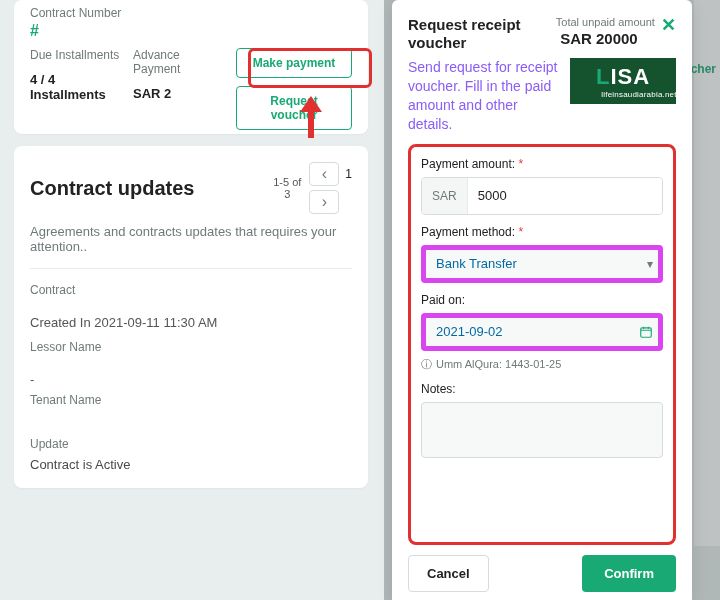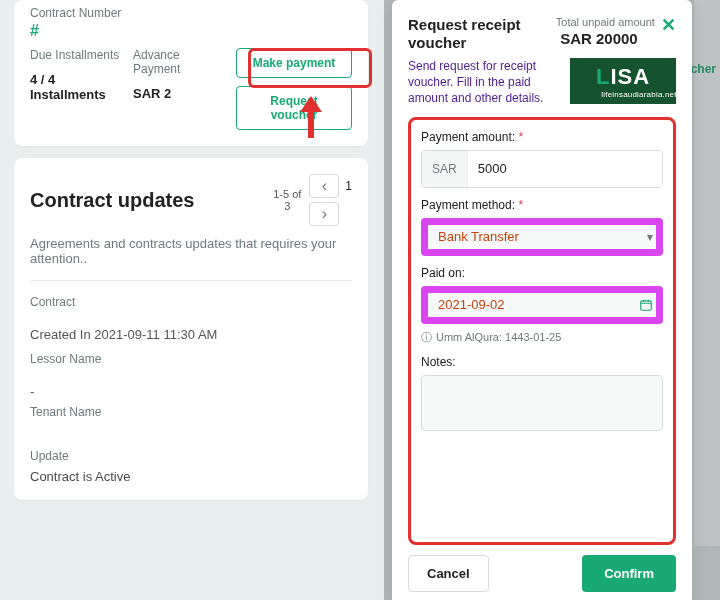--- a/index.html
+++ b/index.html
@@ -1,19 +1,19 @@
 <!DOCTYPE html>
 <html><head>
 <meta charset="utf-8">
 <style>
   * { box-sizing: border-box; margin: 0; padding: 0; }
   body { font-family: -apple-system, BlinkMacSystemFont, "Segoe UI", Arial, sans-serif; background: #e8eeee; width: 720px; height: 600px; overflow: hidden; position: relative; color: #222; }
   .left-col { position: absolute; left: 0; top: 0; width: 376px; height: 600px; padding: 0 8px 0 14px; }
   .card { background: #fff; border-radius: 8px; padding: 16px; margin-bottom: 12px; box-shadow: 0 1px 2px rgba(0,0,0,0.04); }
-  .card1 { padding: 6px 16px 16px 16px; }
+  .card1 { padding: 6px 16px 4px 16px; }
   .label-sm { font-size: 12px; color: #6f7a7a; }
   .hash { color: #19a974; font-weight: 600; margin-top: 2px; margin-bottom: 8px; }
   .row3 { display: flex; gap: 6px; align-items: flex-start; }
   .col { flex: 1; }
   .strong { font-weight: 700; font-size: 13px; color: #222; }
   .btn { display: inline-block; border: 1px solid #19a974; color: #19a974; background:#fff; font-weight: 600; font-size: 12px; padding: 7px 10px; border-radius: 4px; cursor: pointer; text-align:center; }
   .btn.block { display:block; width:100%; }
   .right-act { width: 116px; display:flex; flex-direction:column; gap:8px; }
   .annot-box { position:absolute; border:3px solid #e03030; border-radius:6px; pointer-events:none; }
   .annot1 { left:248px; top:48px; width:124px; height:40px; }
@@ -34,32 +34,32 @@
   .modal-backdrop { position:absolute; left:384px; top:0; width:336px; height:600px; background:rgba(70,80,80,0.35); }
   .right-edge { position:absolute; left:694px; top:0; width:26px; height:546px; background:#fff; }
   .right-edge .hint { position:absolute; top:62px; right:4px; color:#19a974; font-size:12px; font-weight:600; }
   .modal { position:absolute; left:392px; top:0; width:300px; height:600px; background:#fff; border-radius:6px 6px 0 0; padding:16px 16px 8px 16px; box-shadow:0 4px 16px rgba(0,0,0,0.1); display:flex; flex-direction:column; }
   .modal-head { display:flex; gap:6px; }
   .modal-head .ttl { font-size:15px; font-weight:700; line-height:1.2; flex:1; }
   .modal-head .amt-lbl { font-size:11px; color:#6f7a7a; text-align:right; }
   .modal-head .amt-val { font-size:15px; font-weight:700; text-align:center; margin-top:2px; }
   .close-x { color:#19a974; font-size:18px; font-weight:700; cursor:pointer; line-height:1; }
   .modal-desc-row { display:flex; gap:10px; margin-top:6px; align-items:flex-start; }
-  .modal-desc { font-size:12px; color:#4c1d95; line-height:1.35; flex:1; }
+  .modal-desc { font-size:14px; color:#8b5cf6; line-height:1.35; flex:1; }
   .logo-badge { width:106px; height:46px; background:#14532d; color:#fff; display:flex; flex-direction:column; align-items:center; justify-content:center; }
   .logo-badge .big { font-size:22px; font-weight:800; letter-spacing:1px; }
   .logo-badge .big .L { color:#19a974; }
   .logo-badge .sm { font-size:8px; letter-spacing:.2px;padding-left:32px; }
   .form-wrap { border:3px solid #e03030; border-radius:8px; margin-top:10px; padding:10px 10px 8px 10px; flex:1; overflow:hidden; }
   .fldlabel { font-size:12px; color:#222; margin-bottom:6px; }
   .req { color:#e63946; }
   .inp-group { display:flex; border:1px solid #d6dbdb; border-radius:4px; overflow:hidden; height:38px; }
   .inp-prefix { background:#f4f6f6; color:#6f7a7a; font-size:12px; display:flex; align-items:center; padding:0 10px; border-right:1px solid #e6ebeb; }
   .inp { border:none; outline:none; font-size:13px; padding:0 10px; flex:1; color:#222; }
-  .sel { width:100%; height:38px; border:7px solid #d946ef; border-radius:4px; background:#f7f9f9; font-size:13px; color:#c2410c; padding:0 10px; appearance:none; }
+  .sel { width:100%; height:38px; border:5px solid #d946ef; border-radius:4px; background:#f7f9f9; font-size:13px; color:#0369a1; padding:0 10px; appearance:none; }
   .sel-wrap { position:relative; }
   .sel-wrap .chev { position:absolute; right:10px; top:50%; transform:translateY(-50%); color:#6f7a7a; pointer-events:none; font-size:12px; }
   .date-wrap { position:relative; }
   .date-wrap .cal { position:absolute; right:10px; top:50%; transform:translateY(-50%); color:#19a974; pointer-events:none; }
   .hint-row { font-size:11px; color:#6f7a7a; margin-top:6px; display:flex; gap:4px; align-items:center; }
   .textarea { width:100%; height:56px; border:1px solid #d6dbdb; border-radius:4px; background:#f7f9f9; resize:none; padding:6px; font-size:12px; }
   .modal-actions { display:flex; justify-content:space-between; gap:10px; margin-top:10px; }
   .btn-cancel { border:1px solid #d6dbdb; background:#fff; color:#222; font-size:13px; font-weight:600; padding:10px 18px; border-radius:4px; cursor:pointer; }
   .btn-confirm { background:#19a974; color:#fff; font-size:13px; font-weight:600; padding:10px 22px; border-radius:4px; border:none; cursor:pointer; }
   .gap8 { height:10px; }

